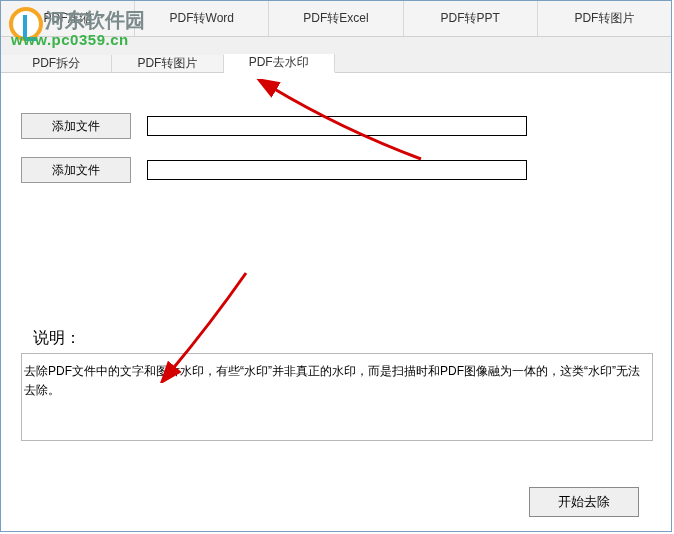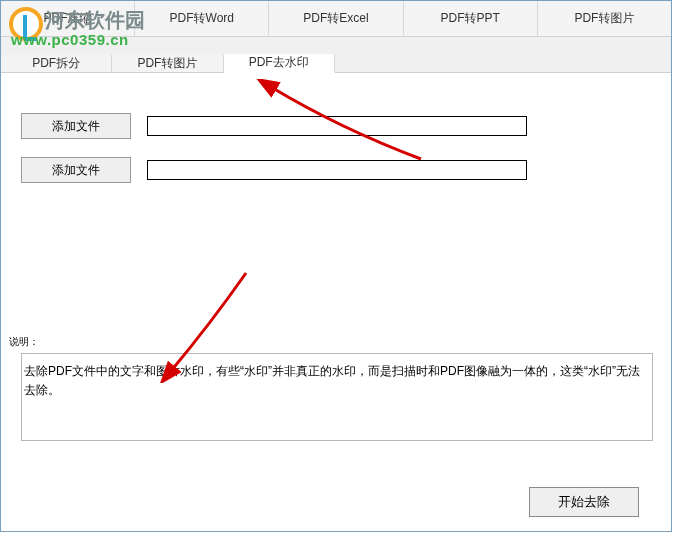--- a/index.html
+++ b/index.html
@@ -70,23 +70,23 @@
   .text-field {
     width: 380px;
     height: 20px;
     border: 1px solid #000;
     background: #fff;
     padding: 0 4px;
     font-size: 12px;
   }
   .desc-label {
     position: absolute;
-    left: 8px;
+    left: 32px;
     bottom: 104px;
-    font-size: 10px;
+    font-size: 16px;
   }
   .desc-box {
     position: absolute;
     left: 20px;
     bottom: 12px;
     width: 632px;
     height: 88px;
     border: 1px solid #b8b8b8;
     padding: 8px 2px;
     font-size: 12px;

